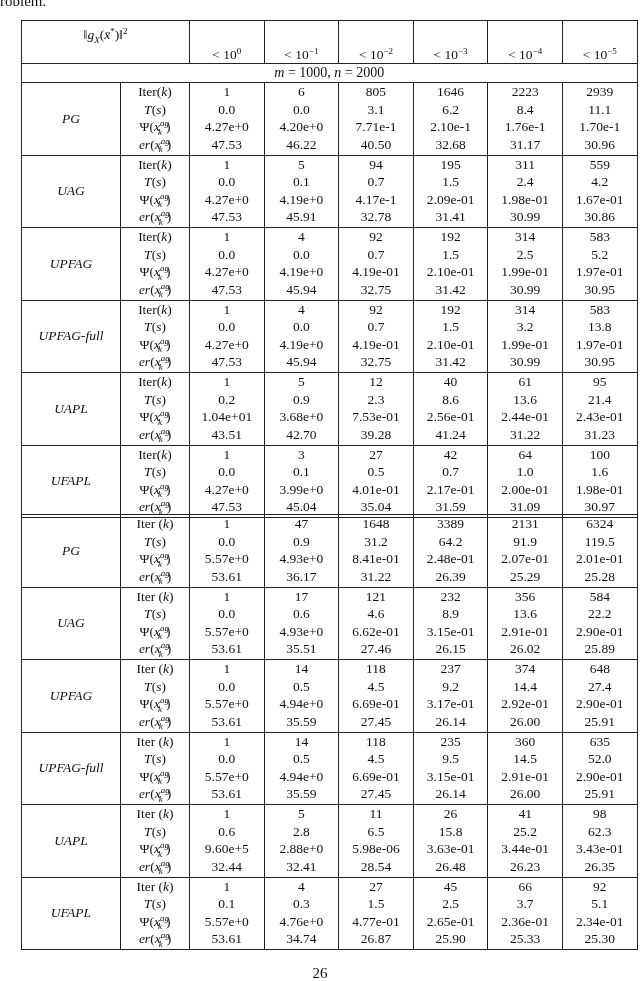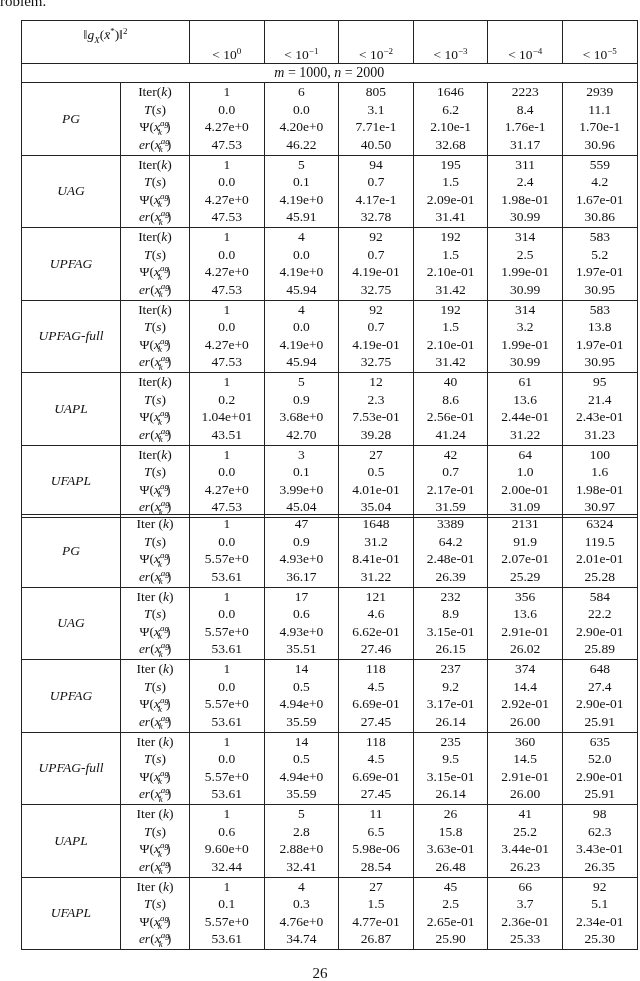--- a/index.html
+++ b/index.html
@@ -538,21 +538,21 @@
         <td class="method">UAPL</td>
         <td class="stack">
           <div>Iter (<span class="it">k</span>)</div>
           <div><span class="it">T</span>(<span class="it">s</span>)</div>
           <div><span>Ψ</span>(<span class="it">x</span><span class="sup it">ag</span><span class="sub it" style="margin-left: -11px; margin-right: 4px;">k</span>)</div>
           <div><span class="it">er</span>(<span class="it">x</span><span class="sup it">ag</span><span class="sub it" style="margin-left: -11px; margin-right: 4px;">k</span>)</div>
         </td>
         <td class="stack">
           <div>1</div>
           <div>0.6</div>
-          <div>9.60e+0</div>
+          <div>9.60e+5</div>
           <div>32.44</div>
         </td>
         <td class="stack">
           <div>5</div>
           <div>2.8</div>
           <div>2.88e+0</div>
           <div>32.41</div>
         </td>
         <td class="stack">
           <div>11</div>

